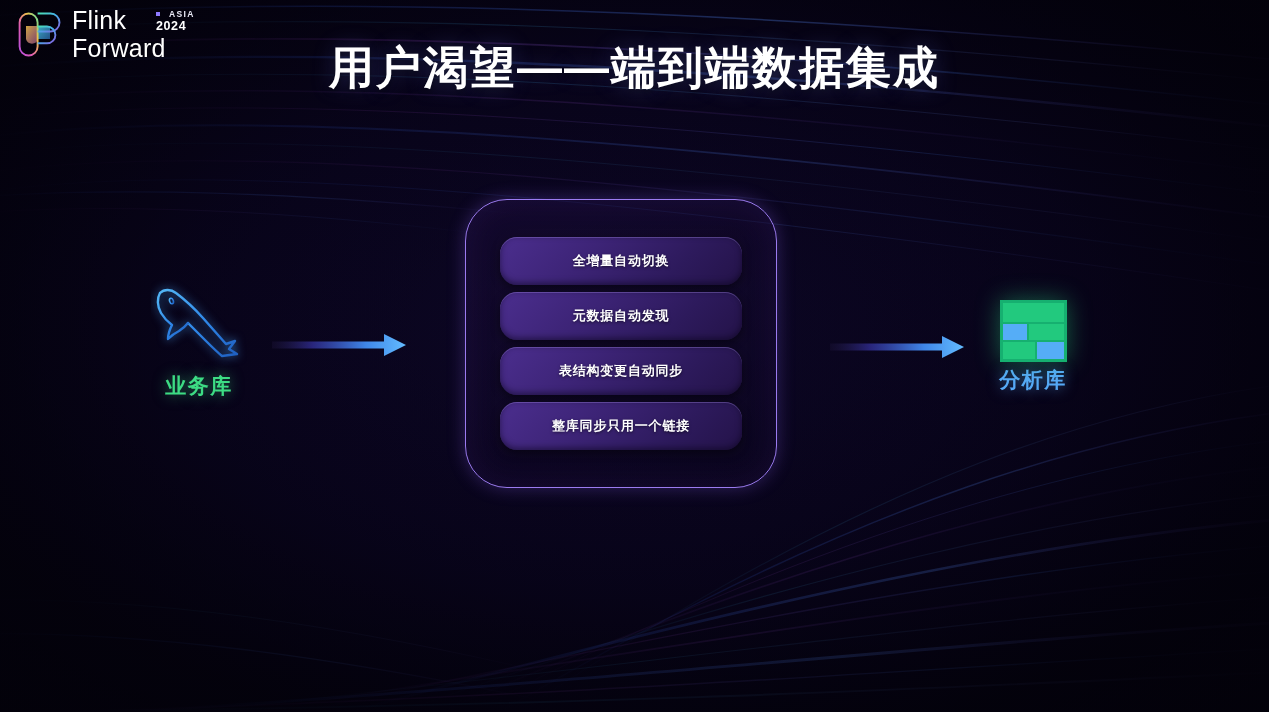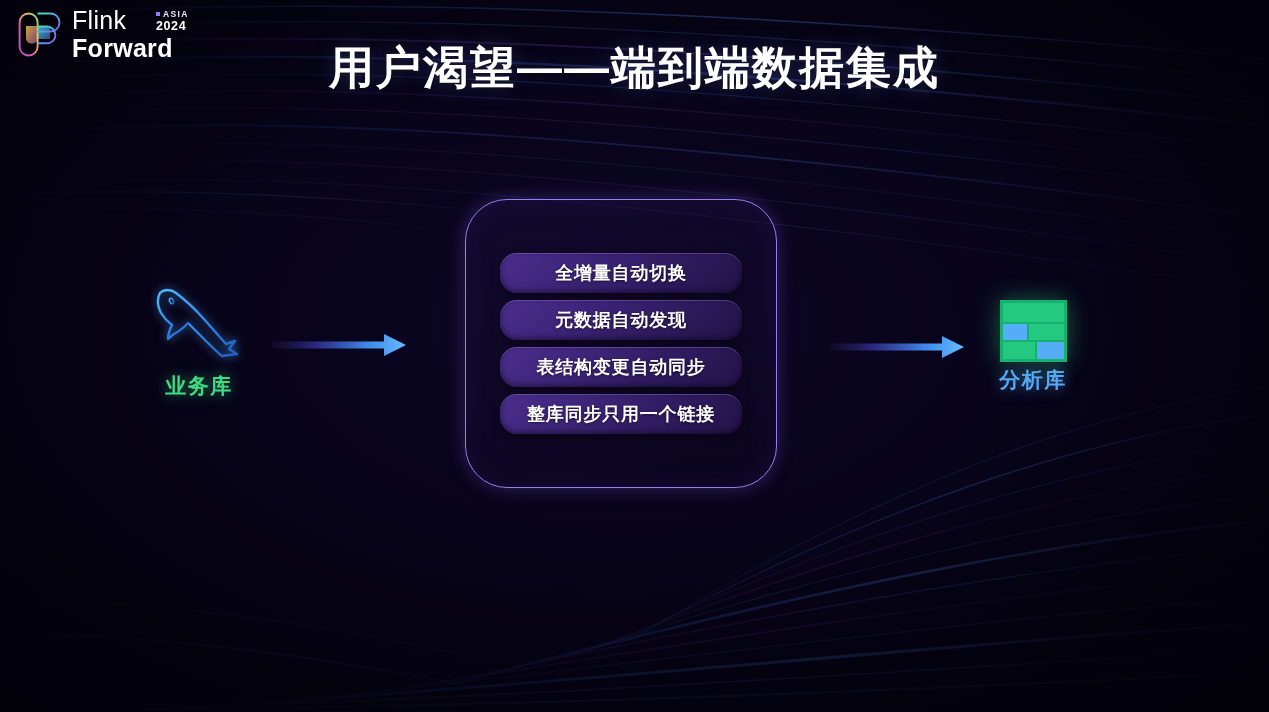--- a/index.html
+++ b/index.html
@@ -46,39 +46,39 @@
   }
   .brand-line1 {
     font-size: 25px;
     font-weight: 400;
     letter-spacing: .3px;
     display: block;
     margin-bottom: 3px;
   }
   .brand-line2 {
     font-size: 25px;
-    font-weight: 700;
+    font-weight: 400;
     letter-spacing: .3px;
     display: block;
   }
   .brand-badge {
     position: absolute;
     left: 84px;
     top: 2px;
     text-align: left;
     line-height: 1.05;
   }
   .badge-asia {
     font-size: 8.5px;
     letter-spacing: 1.4px;
     color: #e9e9f6;
     font-weight: 700;
     display: flex;
     align-items: center;
-    gap: 3px;
+    gap: 9px;
   }
   .badge-sq {
     width: 4px; height: 4px;
     background: #8f7bff;
     display: inline-block;
   }
   .badge-year {
     font-size: 12.5px;
     letter-spacing: .6px;
     color: #ffffff;
@@ -143,27 +143,27 @@
       inset 0 0 30px rgba(70,40,140,.18);
     background: linear-gradient(160deg, rgba(30,14,62,.40) 0%, rgba(14,6,32,.28) 100%);
     display: flex;
     flex-direction: column;
     justify-content: center;
     align-items: center;
     gap: 7px;
   }
   .pill {
     width: 242px;
-    height: 40px;
+    height: 48px;
     border-radius: 17px;
     display: flex;
     align-items: center;
     justify-content: center;
     color: #ffffff;
-    font-size: 18px;
+    font-size: 13px;
     font-weight: 700;
     letter-spacing: .8px;
     background: linear-gradient(135deg, #4b2e8e 0%, #3d2477 36%, #2d1a5c 72%, #241349 100%);
     box-shadow:
       0 3px 10px rgba(0,0,0,.45),
       inset 0 1px 0 rgba(185,160,255,.30),
       inset 0 -2px 6px rgba(10,4,26,.55);
     text-shadow: 0 1px 3px rgba(0,0,0,.6);
   }
 

